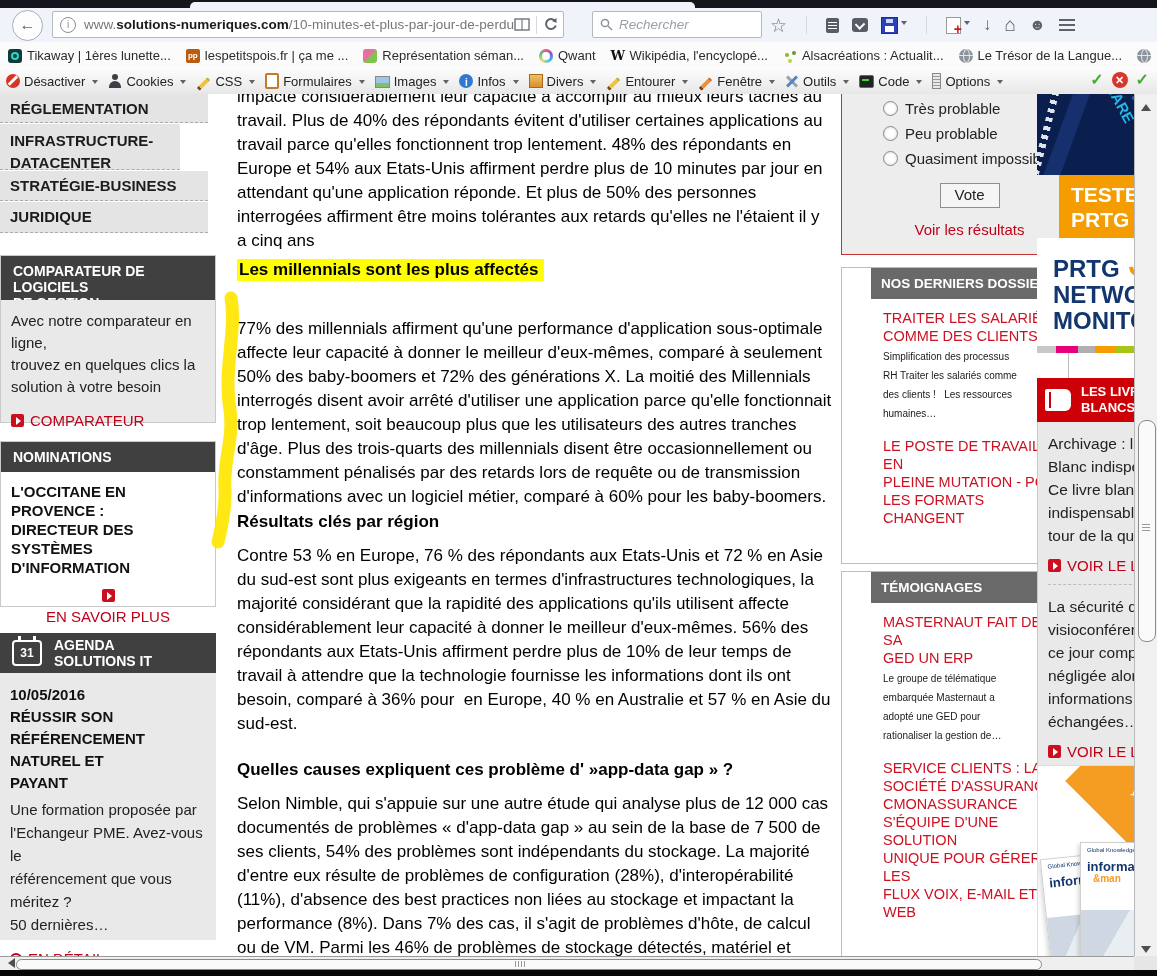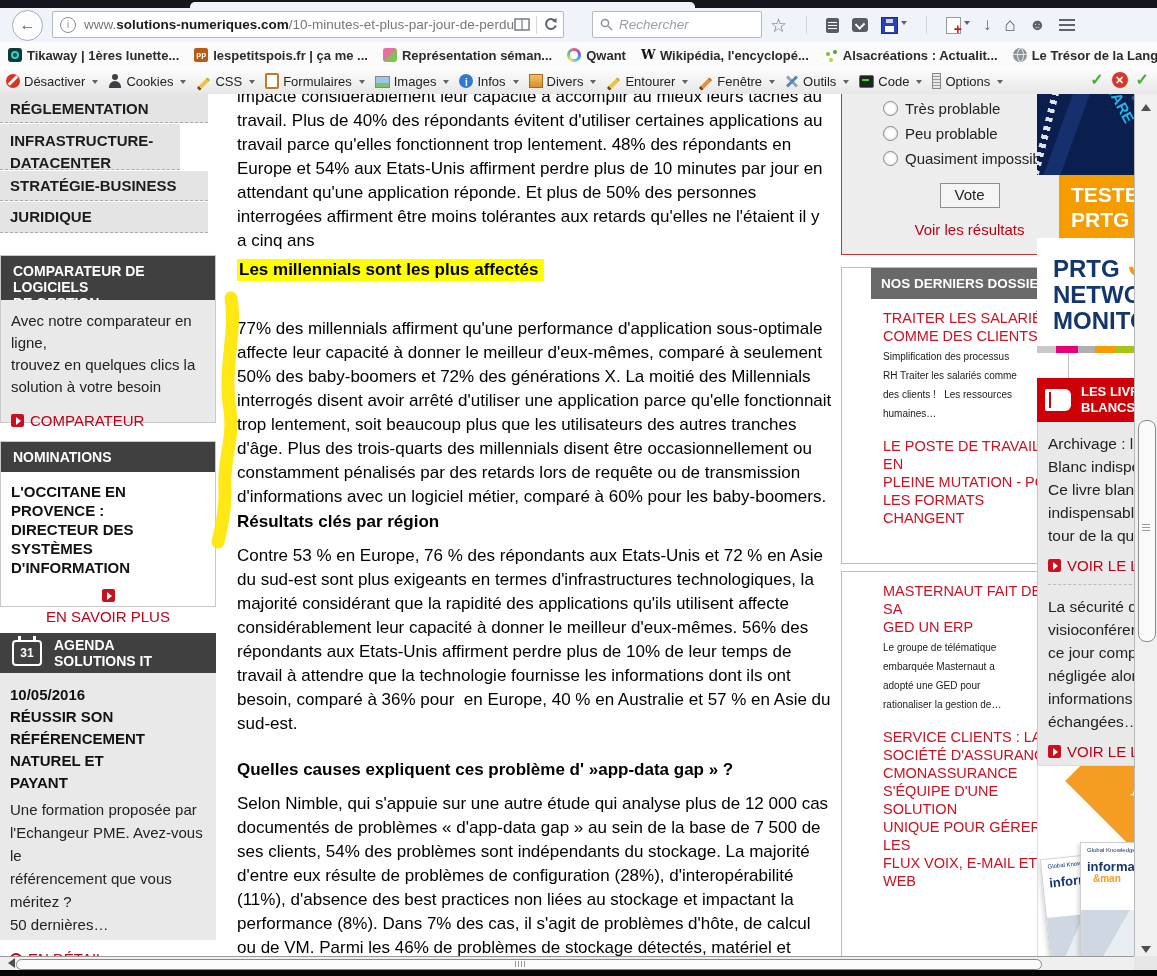--- a/index.html
+++ b/index.html
@@ -35,21 +35,21 @@
   .fl::after{content:"";position:absolute;left:4px;top:1px;width:7px;height:4px;background:#cdd6ff;}
   .rd{width:13px;height:15px;background:#fff;border:1px solid #9a9a9a;position:relative;}
   .rd::after{content:"+";position:absolute;right:-2px;bottom:-4px;color:#d41a1a;font-weight:bold;font-size:14px;}
   .dlarr{font-size:17px;color:#5c636b;font-weight:bold;}
   .home{font-size:19px;color:#5c636b;}
   .smiley{font-size:16px;color:#5c636b;}
   .burger{width:16px;height:12px;background:repeating-linear-gradient(#5c636b 0 2px,transparent 2px 5px);}
   
   #bmbar{position:absolute;left:0;top:42px;width:1157px;height:26px;background:#fbfbfc;display:flex;align-items:center;
          padding-left:8px;gap:15px;font-size:13px;color:#2b2b2b;white-space:nowrap;}
-  .bm{display:flex;align-items:center;gap:5px;font-weight:bold;}
+  .bm{display:flex;align-items:flex-end;gap:5px;}
   .fav{width:14px;height:14px;flex:none;display:inline-block;}
   .b-tika{background:#0d3a3a;border-radius:3px;position:relative;}
   .b-tika::after{content:"";position:absolute;inset:3px;border:2px solid #2fd6c3;border-radius:50%;}
   .b-pp{background:#b85c12;border-radius:2px;color:#fff;font-size:8px;font-weight:bold;text-align:center;line-height:14px;}
   .b-pp::after{content:"pp";}
   .b-tree{background:linear-gradient(135deg,#e86fa4 0 45%,#7fc24f 55% 100%);border-radius:3px;}
   .b-qwant{border-radius:50%;background:conic-gradient(#ff4f81,#7b5bd6,#32c5ff,#ffd166,#44d18c,#ff4f81);position:relative;}
   .b-qwant::after{content:"";position:absolute;inset:3px;background:#fff;border-radius:50%;}
   .b-wiki{font-family:"DejaVu Serif",serif;font-weight:bold;font-size:13px;color:#111;text-align:center;line-height:14px;}
   .b-wiki::after{content:"W";}
@@ -458,20 +458,21 @@
 RH Traiter les salariés comme
 des clients !   Les ressources
 humaines…</div>
       <div class="mtitle pre" style="margin-top:14px;">LE POSTE DE TRAVAIL EN
 PLEINE MUTATION - PC :
 LES FORMATS CHANGENT</div>
 
     </div>
 
     <div class="abs mid mbox" style="top:477px;height:410px;">
+      <div class="hd">TÉMOIGNAGES</div>
       <div class="mtitle pre" style="margin-top:10px;">MASTERNAUT FAIT DE SA
 GED UN ERP</div>
       <div class="mtext pre">Le groupe de télématique
 embarquée Masternaut a
 adopté une GED pour
 rationaliser la gestion de…</div>
       <div class="mtitle pre" style="margin-top:14px;">SERVICE CLIENTS : LA
 SOCIÉTÉ D'ASSURANCE
 CMONASSURANCE
 S'ÉQUIPE D'UNE SOLUTION

